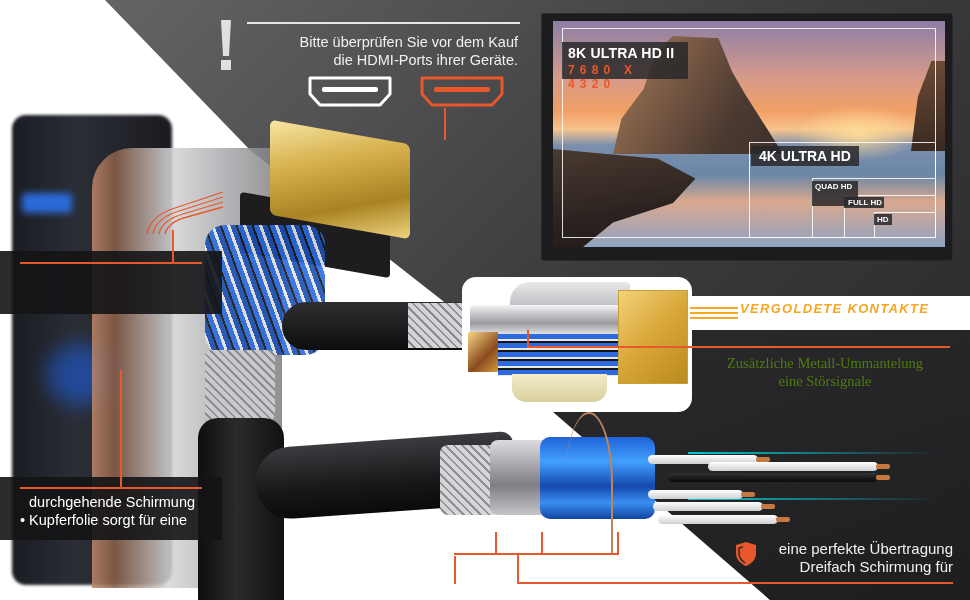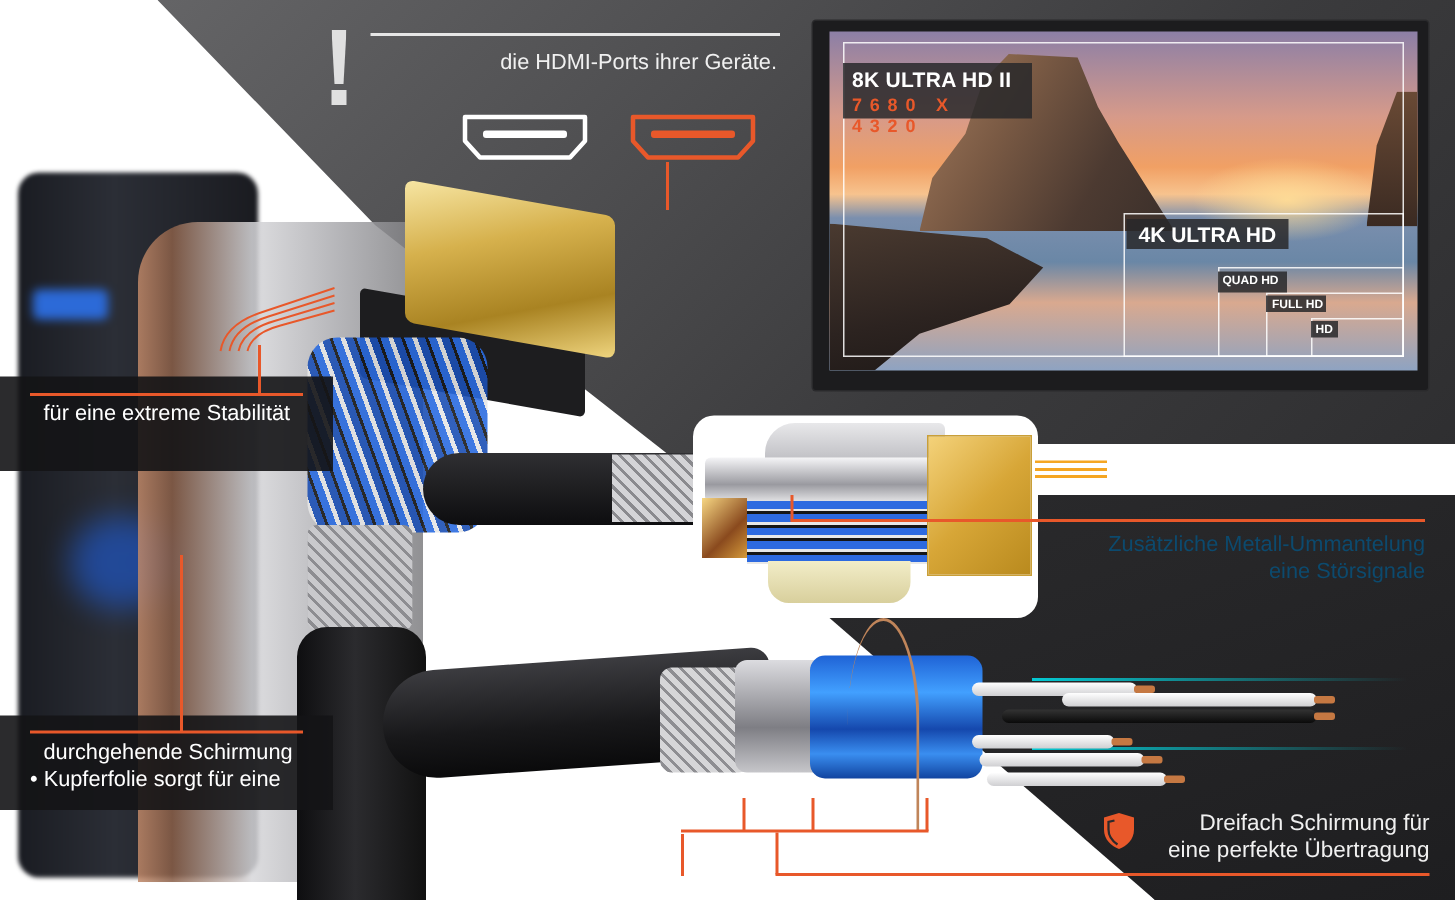--- a/index.html
+++ b/index.html
@@ -40,21 +40,21 @@
   .res-8k{left:562px;top:28px;width:374px;height:210px;}
   .res-4k{left:749px;top:142px;width:187px;height:96px;}
   .res-qhd{left:812px;top:178px;width:124px;height:60px;}
   .res-fhd{left:844px;top:195px;width:92px;height:43px;}
   .res-hd{left:874px;top:212px;width:62px;height:26px;}
   .lbl{position:absolute;background:rgba(40,40,42,.85);color:#fff;font-weight:bold;}
   .lbl-8k{left:562px;top:42px;width:115px;height:37px;padding-left:11px;}
   .lbl-8k .t{position:absolute;left:6px;top:3px;font-size:14px;letter-spacing:.2px;}
   .lbl-8k .s{position:absolute;left:6px;top:21px;font-size:12px;color:#e8582a;letter-spacing:5.2px;}
   .lbl-4k{left:751px;top:146px;width:108px;height:20px;font-size:14px;line-height:20px;padding-left:8px;box-sizing:border-box;}
-  .lbl-qhd{left:812px;top:181px;width:46px;height:14px;font-size:8px;line-height:11px;padding-left:3px;box-sizing:border-box;}
+  .lbl-qhd{left:812px;top:181px;width:46px;height:25px;font-size:8px;line-height:11px;padding-left:3px;box-sizing:border-box;}
   .lbl-fhd{left:844px;top:197px;width:40px;height:11px;font-size:8px;line-height:11px;padding-left:4px;box-sizing:border-box;}
   .lbl-hd{left:874px;top:214px;width:18px;height:11px;font-size:8px;line-height:11px;padding-left:3px;box-sizing:border-box;}
   
   .device{position:absolute;left:12px;top:115px;width:160px;height:470px;border-radius:14px;
     background:linear-gradient(90deg,#1a1c22 0%,#2b2e36 40%,#1a1b20 100%);filter:blur(1.5px);}
   .device .blue{position:absolute;left:10px;top:78px;width:50px;height:20px;background:#2c6ad8;border-radius:4px;filter:blur(3px);}
   .device .blue2{position:absolute;left:35px;top:230px;width:70px;height:60px;background:#2050b0;border-radius:30px;filter:blur(10px);opacity:.8;}
   .housing{position:absolute;left:92px;top:148px;width:190px;height:440px;border-radius:40px 0 0 0;
     background:linear-gradient(90deg,#c08868 0%,#8a5f48 12%,#d7d7da 40%,#a9a9ad 70%,#7d7d80 100%);opacity:.85;}
   .plug{position:absolute;left:270px;top:132px;width:140px;height:95px;
@@ -89,38 +89,39 @@
   .glow{position:absolute;height:2px;background:linear-gradient(90deg,rgba(0,220,230,.9),rgba(0,220,230,0));}
   .drain{position:absolute;left:565px;top:412px;width:46px;height:140px;border:2px solid #c0855a;border-radius:50% 50% 0 0;border-bottom:none;border-left:none;}
   
   .callout-bar{position:absolute;background:rgba(20,20,22,.9);}
   .callout-1{left:0;top:251px;width:222px;height:63px;}
   .callout-2{left:0;top:477px;width:222px;height:63px;}
   .o-line{position:absolute;background:#e8582a;}
   .callout-text{position:absolute;color:#fff;font-size:14.5px;line-height:18px;}
   .ct-1{left:20px;top:267px;}
   .ct-2{left:20px;top:493px;}
-  .ct-metal{left:700px;top:354px;width:250px;text-align:right;color:#0c4a6e;}
+  .ct-metal{left:700px;top:354px;width:250px;text-align:center;color:#4d7c0f;font-family:Liberation Serif, serif;}
   .ct-shield{left:730px;top:540px;width:223px;text-align:right;color:#f0f0f0;font-size:15px;}
   .shield-icon{position:absolute;left:735px;top:541px;width:22px;height:26px;}
   .plug-lines{position:absolute;left:145px;top:186px;width:80px;height:50px;}
 </style>
 </head>
 <body>
 
 <div class="stage">
   <div class="bg-top"></div>
   <div class="bg-bottom"></div>
 
   <div class="warn-mark">
       <div class="bar"></div>
       <div class="dot"></div>
     </div>
   <div class="warn-line"></div>
   <div class="warn-text">
+    <div>Bitte überprüfen Sie vor dem Kauf</div>
     <div>die HDMI-Ports ihrer Geräte.</div>
   </div>
   <div class="port port-white">
     <svg viewBox="0 0 88 33">
         <path d="M4 3 H84 V19 L74 30 H14 L4 19 Z" fill="none" stroke="#ffffff" stroke-width="3" stroke-linejoin="round"></path>
         <rect x="16" y="12" width="56" height="5" rx="2" fill="#ffffff"></rect>
       </svg>
   </div>
   <div class="port port-orange">
     <svg viewBox="0 0 88 33">
@@ -172,20 +173,21 @@
 
   <div class="gold-band"></div>
   <div class="detail-card"></div>
   <div class="detail-metal-top"></div>
   <div class="detail-metal"></div>
   <div class="detail-foil"></div>
   <div class="detail-wires"></div>
   <div class="detail-tape"></div>
   <div class="detail-gold"></div>
   <div class="gold-stripes"></div>
+  <div class="gold-label">VERGOLDETE KONTAKTE</div>
 
   <div class="big-cable"></div>
   <div class="big-braid"></div>
   <div class="big-foil"></div>
   <div class="big-blue"></div>
   <div class="strands">
     <div class="glow" style="left:40px;top:12px;width:250px;"></div>
     <div class="glow" style="left:40px;top:58px;width:250px;"></div>
     <div class="strand" style="left:0;top:15px;width:110px;">
         <div class="tip"></div>
@@ -205,21 +207,20 @@
     <div class="strand" style="left:10px;top:75px;width:120px;">
         <div class="tip"></div>
       </div>
   </div>
   <div class="drain"></div>
 
   <div class="callout-bar callout-1"></div>
   <div class="o-line" style="left:20px;top:262px;width:182px;height:2px;"></div>
   <div class="o-line" style="left:172px;top:230px;width:2px;height:33px;"></div>
   <div class="callout-text ct-1">
-    <div style="padding-left:9px;">für eine extreme Stabilität</div>
   </div>
 
   <div class="callout-bar callout-2"></div>
   <div class="o-line" style="left:20px;top:487px;width:182px;height:2px;"></div>
   <div class="o-line" style="left:120px;top:370px;width:2px;height:118px;"></div>
   <div class="callout-text ct-2">
     <div style="padding-left:9px;">durchgehende Schirmung</div>
     <div><span>•</span> <span>Kupferfolie sorgt für eine</span></div>
   </div>
 
@@ -236,16 +237,16 @@
   <div class="o-line" style="left:617px;top:532px;width:2px;height:22px;"></div>
   <div class="o-line" style="left:454px;top:553px;width:165px;height:2px;"></div>
   <div class="o-line" style="left:517px;top:555px;width:2px;height:28px;"></div>
   <div class="o-line" style="left:517px;top:582px;width:436px;height:2px;"></div>
 
   <svg class="shield-icon" viewBox="0 0 22 26">
     <path d="M11 1 L21 4 V12 C21 19 16 23 11 25 C6 23 1 19 1 12 V4 Z" fill="#e8582a"></path>
     <path d="M8 6 L4 7 V12 C4 17 7 20 10 22" fill="none" stroke="#2a2a2c" stroke-width="1.5"></path>
   </svg>
   <div class="callout-text ct-shield">
+    <div>eine perfekte Übertragung</div>
     <div>Dreifach Schirmung für</div>
-    <div>eine perfekte Übertragung</div>
   </div>
 </div>
 
 </body></html>

